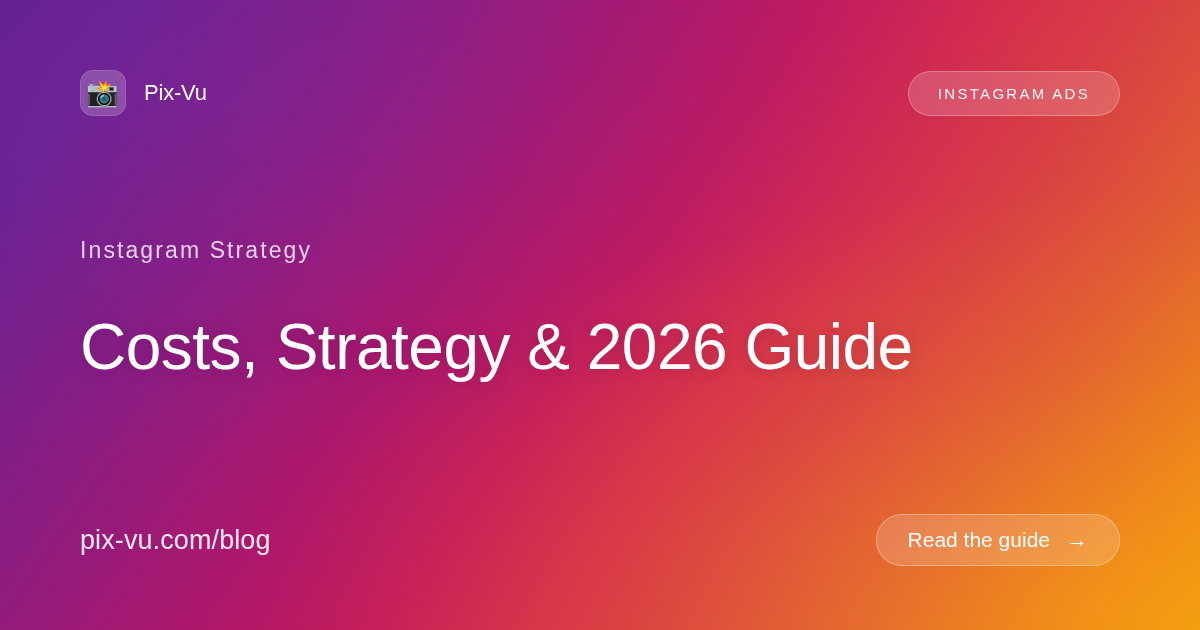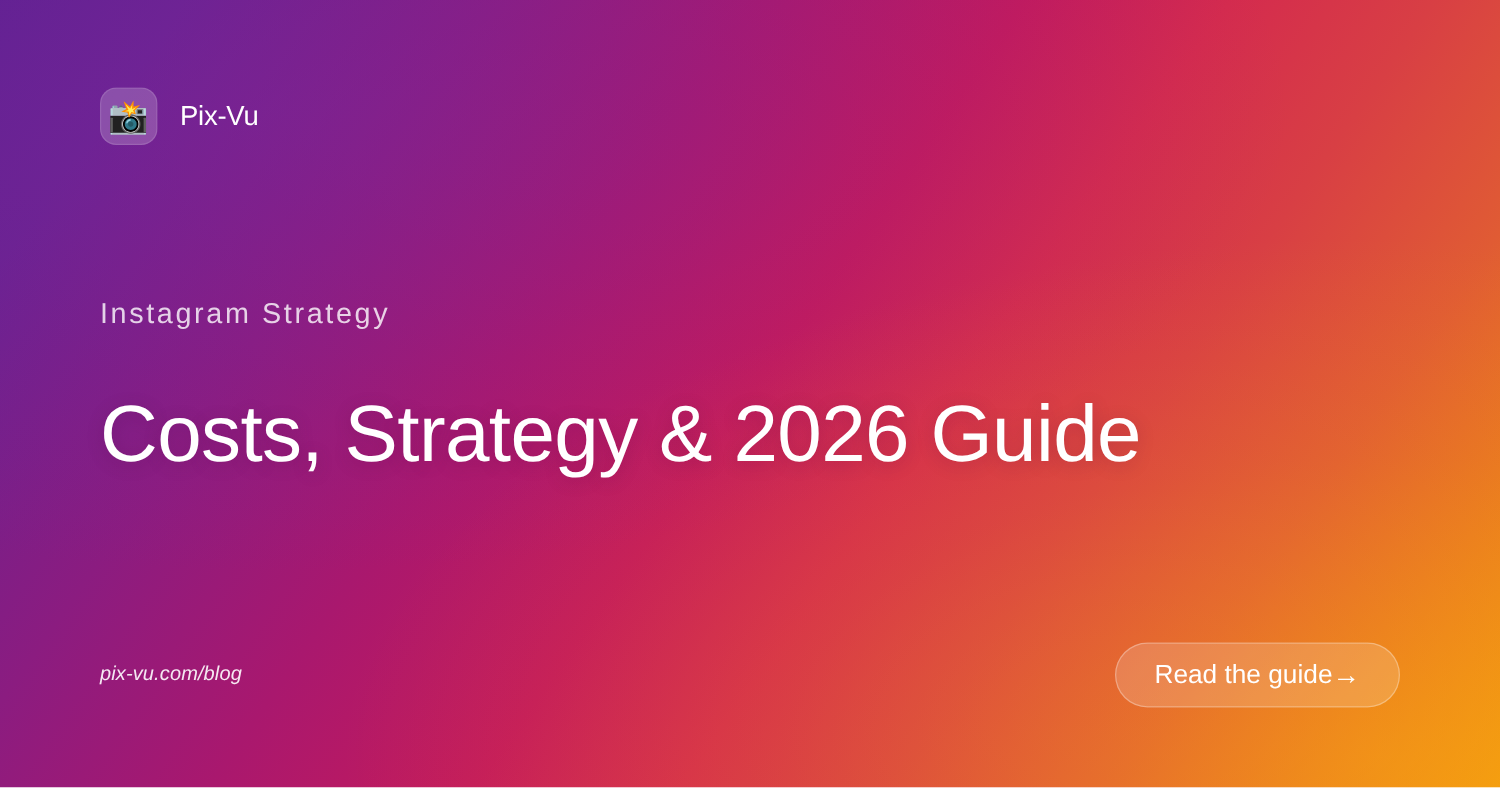--- a/index.html
+++ b/index.html
@@ -159,32 +159,31 @@
   
   .footer {
     flex: 0 0 auto;
     display: flex;
     align-items: center;
     justify-content: space-between;
     height: 52px;
   }
 
   .site-url {
-    font-size: 16px;
+    font-size: 27px;
     font-weight: 400;
     letter-spacing: 0.1px;
     color: rgba(255, 255, 255, 0.90);
     white-space: nowrap;
-    font-style: italic;
   }
 
   .cta-button {
     display: inline-flex;
     align-items: center;
-    gap: 0;
+    gap: 16px;
     height: 52px;
     padding: 0 31px;
     border-radius: 999px;
     background: rgba(255, 255, 255, 0.17);
     border: 1px solid rgba(255, 255, 255, 0.30);
     font-size: 21px;
     font-weight: 400;
     color: #ffffff;
     white-space: nowrap;
     box-sizing: border-box;
@@ -208,20 +207,21 @@
 
   <div class="content">
 
     <div class="header">
 
       <div class="brand">
         <div class="brand-logo">📸</div>
         <div class="brand-name">Pix-Vu</div>
       </div>
 
+      <div class="header-badge">INSTAGRAM ADS</div>
 
     </div>
 
     <div class="main">
 
       <div class="eyebrow">Instagram Strategy</div>
 
       <h1 class="headline">
         <span class="line">Costs, Strategy &amp; 2026 Guide</span>
       </h1>

